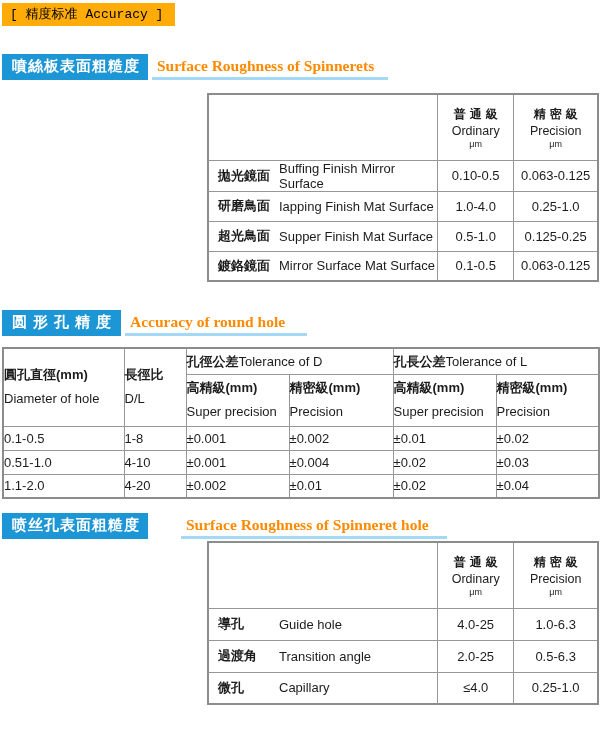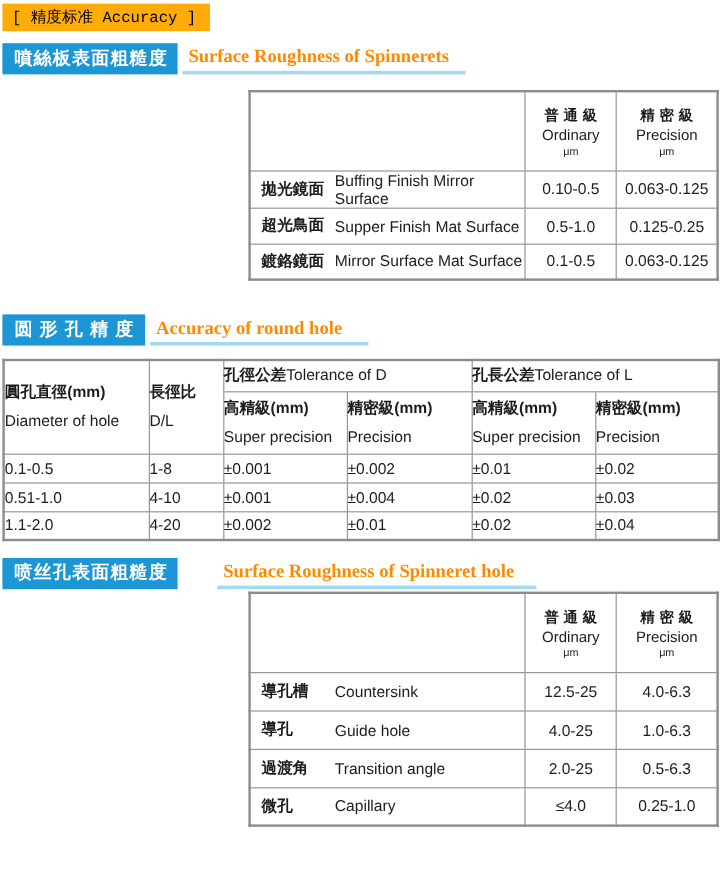--- a/index.html
+++ b/index.html
@@ -25,21 +25,21 @@
     background: var(--banner-orange);
     color: #000000;
     font-family: "Liberation Mono", "DejaVu Sans Mono", monospace;
     font-size: 13px;
     line-height: 15px;
     padding: 4px 12px 4px 8px;
     white-space: pre;
   }
   
   .sec-row { display: flex; align-items: stretch; margin-left: 2px; }
-  .sec-row.s1 { margin-top: 10px; }
+  .sec-row.s1 { margin-top: 28px; }
   .sec-row.s2 { margin-top: 28px; }
   .sec-row.s3 { margin-top: 14px; gap: 29px; }
   .zh-badge {
     background: var(--section-blue);
     color: #ffffff;
     font-size: 15px;
     font-weight: bold;
     padding: 3px 8px 4px 10px;
     display: flex; align-items: center;
     white-space: nowrap;
@@ -123,20 +123,30 @@
     </tr>
     <tr class="drow">
       <td>
             <div class="lbl">
         <span class="zh">拋光鏡面</span>
         <span class="en">Buffing Finish Mirror Surface</span>
             </div>
           </td>
       <td class="val">0.10-0.5</td>
       <td class="val">0.063-0.125</td>
+    </tr>
+    <tr class="drow">
+      <td>
+            <div class="lbl">
+        <span class="zh">研磨鳥面</span>
+        <span class="en">Iapping Finish Mat Surface</span>
+            </div>
+          </td>
+      <td class="val">1.0-4.0</td>
+      <td class="val">0.25-1.0</td>
     </tr>
     <tr class="drow">
       <td>
             <div class="lbl">
         <span class="zh">超光鳥面</span>
         <span class="en">Supper Finish Mat Surface</span>
             </div>
           </td>
       <td class="val">0.5-1.0</td>
       <td class="val">0.125-0.25</td>
@@ -251,30 +261,20 @@
       </td>
       <td>
         <div class="h-zh">精密級</div>
         <div class="h-en">Precision</div>
         <div class="h-unit">μm</div>
       </td>
     </tr>
     <tr class="drow">
       <td>
             <div class="lbl">
-        <span class="zh">導孔槽</span>
-        <span class="en">Countersink</span>
-            </div>
-          </td>
-      <td class="val">12.5-25</td>
-      <td class="val">4.0-6.3</td>
-    </tr>
-    <tr class="drow">
-      <td>
-            <div class="lbl">
         <span class="zh">導孔</span>
         <span class="en">Guide hole</span>
             </div>
           </td>
       <td class="val">4.0-25</td>
       <td class="val">1.0-6.3</td>
     </tr>
     <tr class="drow">
       <td>
             <div class="lbl">

